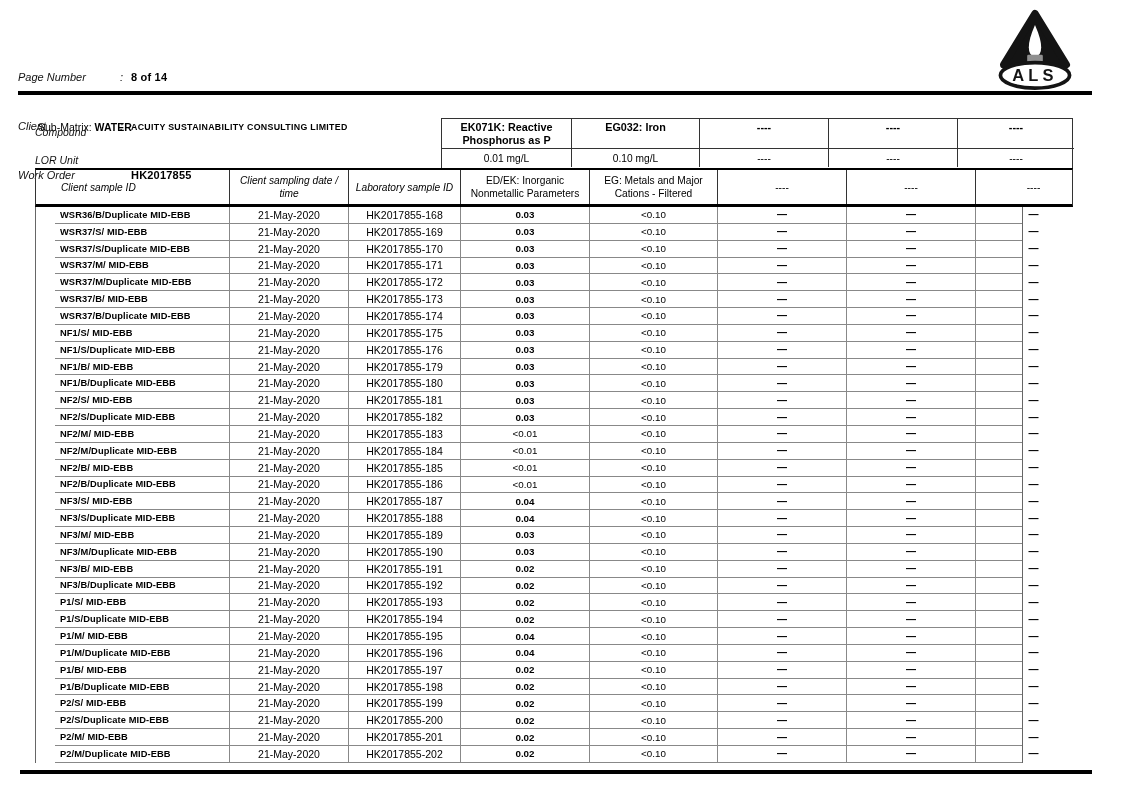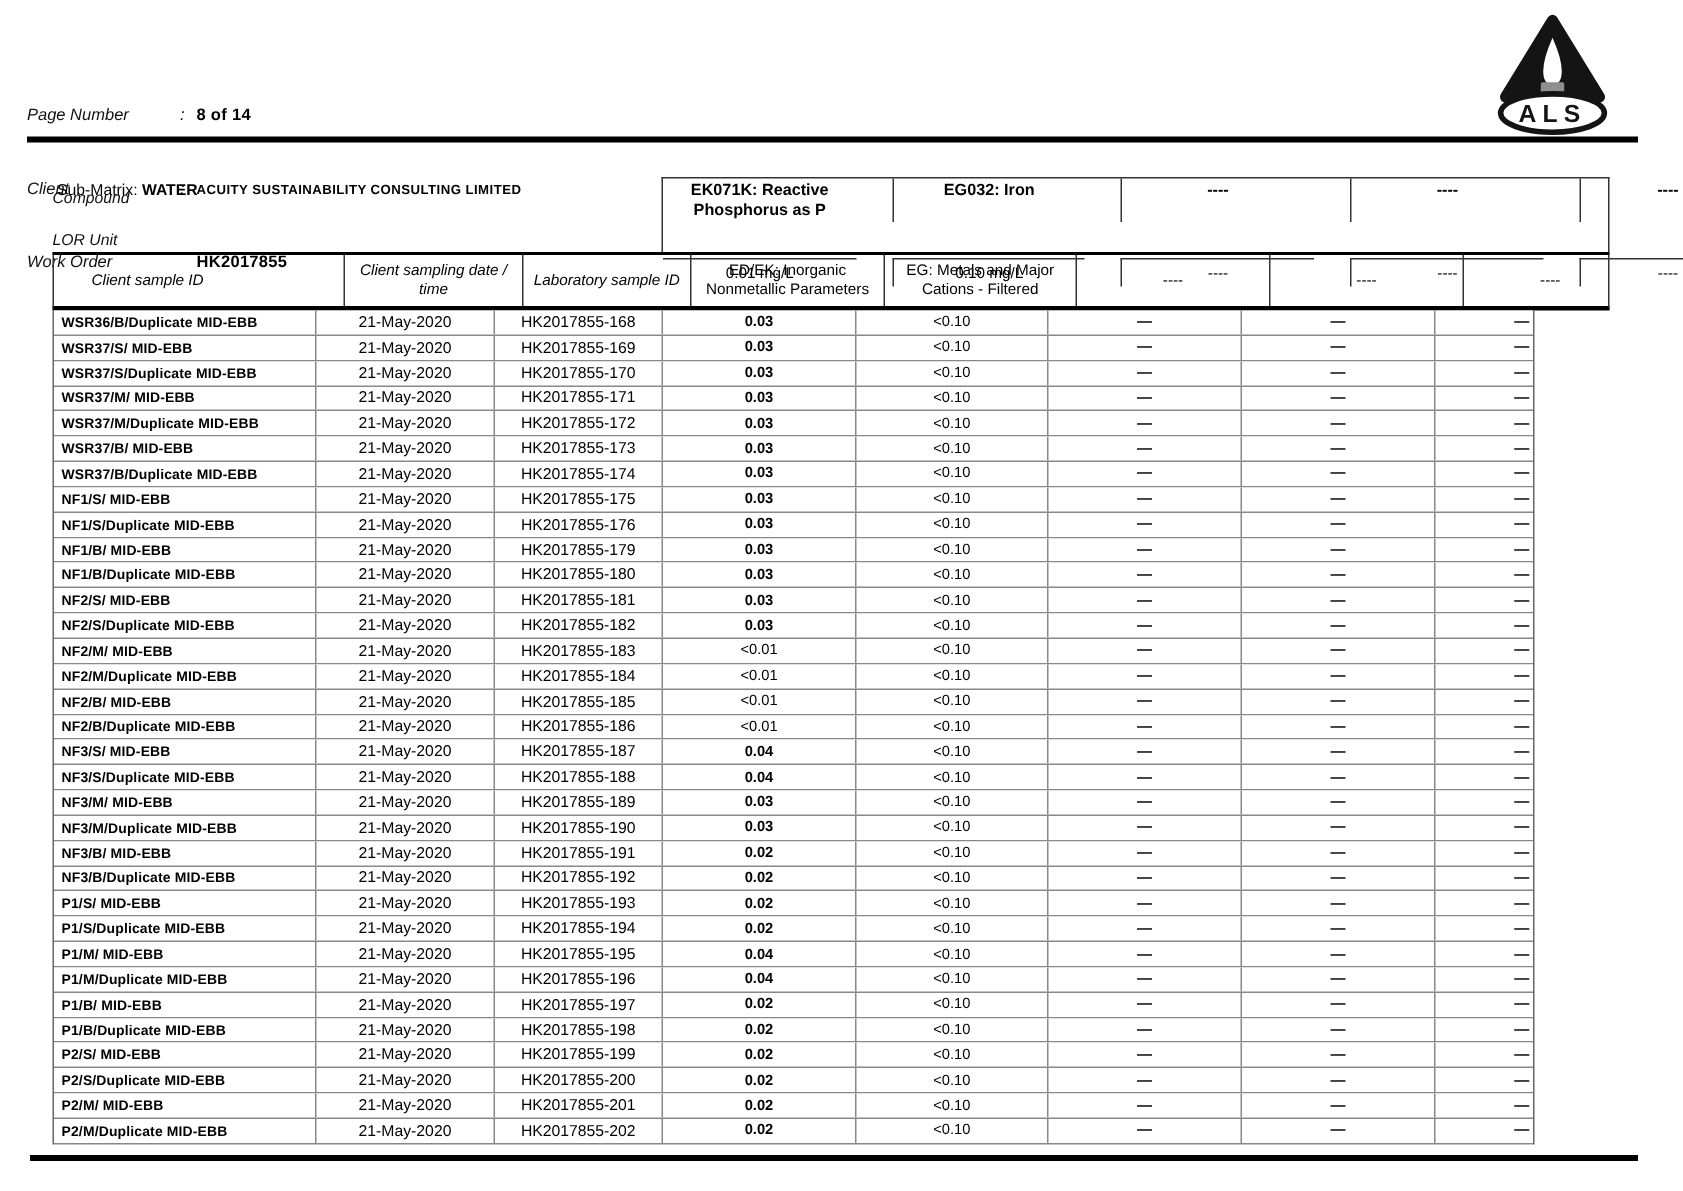--- a/index.html
+++ b/index.html
@@ -24,37 +24,37 @@
   .submatrix { position:absolute; left:38px; top:121px; font-size:10.5px; }
   .submatrix b { font-weight:bold;margin-top:16px; }
   
   .table { position:absolute; left:35px; top:118px; width:1038px; height:646px; }
   .corner { position:absolute; left:0; width:398px; text-align:left; font-style:italic; font-size:10.5px; color:#111; }
   .corner.compound { top:8px; }
   .corner.lor { top:36px; }
   .compound-grid {
     position:absolute; left:406px; top:0; width:632px; height:50px;
     display:grid; grid-template-columns:129px 128px 129px 129px 117px; grid-template-rows:29px 19px;
-    border:1px solid #333; border-bottom:none;gap:24px;
+    border:1px solid #333; border-bottom:none;
   }
   .cg-cell { border-left:1px solid #333; display:flex; justify-content:center; text-align:center; overflow:hidden; }
   .cg-cell.firstcol { border-left:none; }
   .cg-name { font-weight:bold; font-size:10.8px; line-height:13px; padding-top:2px; }
   .cg-lor  { border-top:1px solid #333; font-size:10.2px; align-items:center; }
   .row-c {
     position:absolute; left:0; top:50px; width:1038px; height:39px;
     border-top:2px solid #000; border-bottom:3px solid #000;
     border-left:1px solid #333; border-right:1px solid #333;
     display:grid; grid-template-columns:174px 119px 112px 129px 128px 129px 129px 116px;padding-left:19px;
   }
   .rc-cell { border-left:1px solid #333; display:flex; align-items:center; justify-content:center;
              text-align:center; font-size:10.2px; line-height:13px; overflow:hidden; }
   .rc-cell.firstcol { border-left:none; justify-content:flex-start; padding-left:6px; }
   .rc-id { font-style:italic; }
-  .tbody { position:absolute; left:0; top:89px; width:988px; border-left:1px solid #666; border-right:1px solid #666; }
+  .tbody { position:absolute; left:0; top:89px; width:988px; border-left:1px solid #666; border-right:1px solid #666;padding-left:19px; }
   .tr { display:grid; grid-template-columns:174px 119px 112px 129px 128px 129px 129px 116px;
         height:16.85px; border-bottom:1px solid #888; background:#fff; }
   .td { border-left:1px solid #888; display:flex; align-items:center; justify-content:center;
         font-size:10.5px; overflow:hidden; white-space:nowrap; }
   .td.firstcol { border-left:none; justify-content:flex-start; padding-left:5px;
                  font-weight:bold; font-size:9.3px; letter-spacing:.1px; }
   .td.val { font-size:9.8px; }
   .td.val.bold { font-weight:bold; }
   .td.dash { font-weight:bold; font-size:10px; }
 </style>

